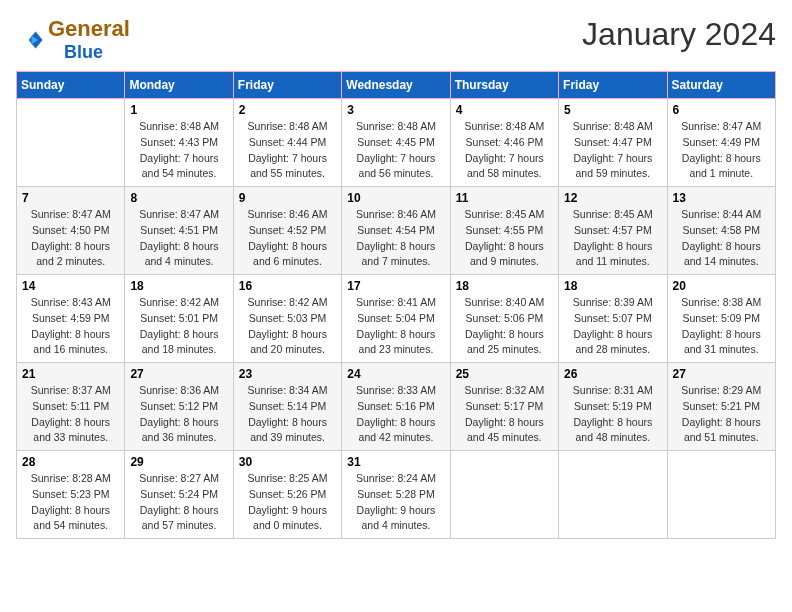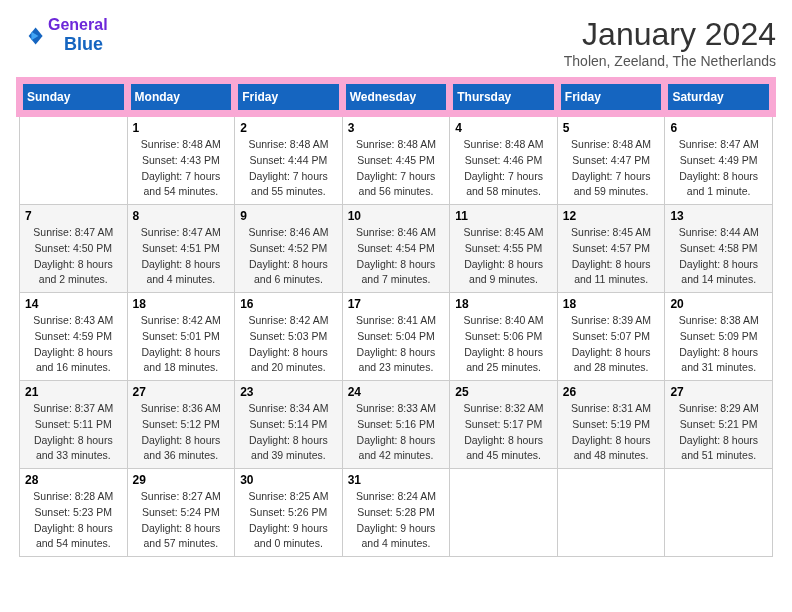--- a/index.html
+++ b/index.html
@@ -42,21 +42,21 @@
       border-collapse: collapse;
       font-size: 11px;
     }
     thead tr th {
       background: #1565c0;
       color: #fff;
       padding: 6px 4px;
       text-align: left;
       font-weight: bold;
       font-size: 12px;
-      border: 7px solid #f9a8d4;
+      border: 1px solid #f9a8d4;
     }
     tbody tr td {
       vertical-align: top;
       padding: 4px 5px;
       border: 1px solid #ccc;
       height: 80px;
       width: calc(100% / 7);
     }
     tbody tr:nth-child(odd) td {
       background: #fff;
@@ -84,30 +84,29 @@
 <body>
 
 <div class="header">
   <div class="logo">
     <svg class="logo-icon" viewBox="0 0 40 40">
       <polygon points="28,8 38,20 28,32 18,20" fill="#1565c0"></polygon>
       <polygon points="22,14 32,20 22,26" fill="#42a5f5"></polygon>
     </svg>
     <div>
       <div>
-        <span style="font-size:16px;font-weight:bold;color:#6d28d9;">General</span>
+        <span style="font-size:22px;font-weight:bold;color:#a16207;">General</span>
       </div>
       <div>
         <span style="font-size:18px;font-weight:bold;color:#1565c0;margin-left:16px;">Blue</span>
       </div>
     </div>
   </div>
   <div class="title-block">
     <div class="month-title">January 2024</div>
-    <div class="location-title">Tholen, Zeeland, The Netherlands</div>
   </div>
 </div>
 
 <table>
   <thead>
     <tr>
       <th>Sunday</th>
       <th>Monday</th>
       <th>Friday</th>
       <th>Wednesday</th>

